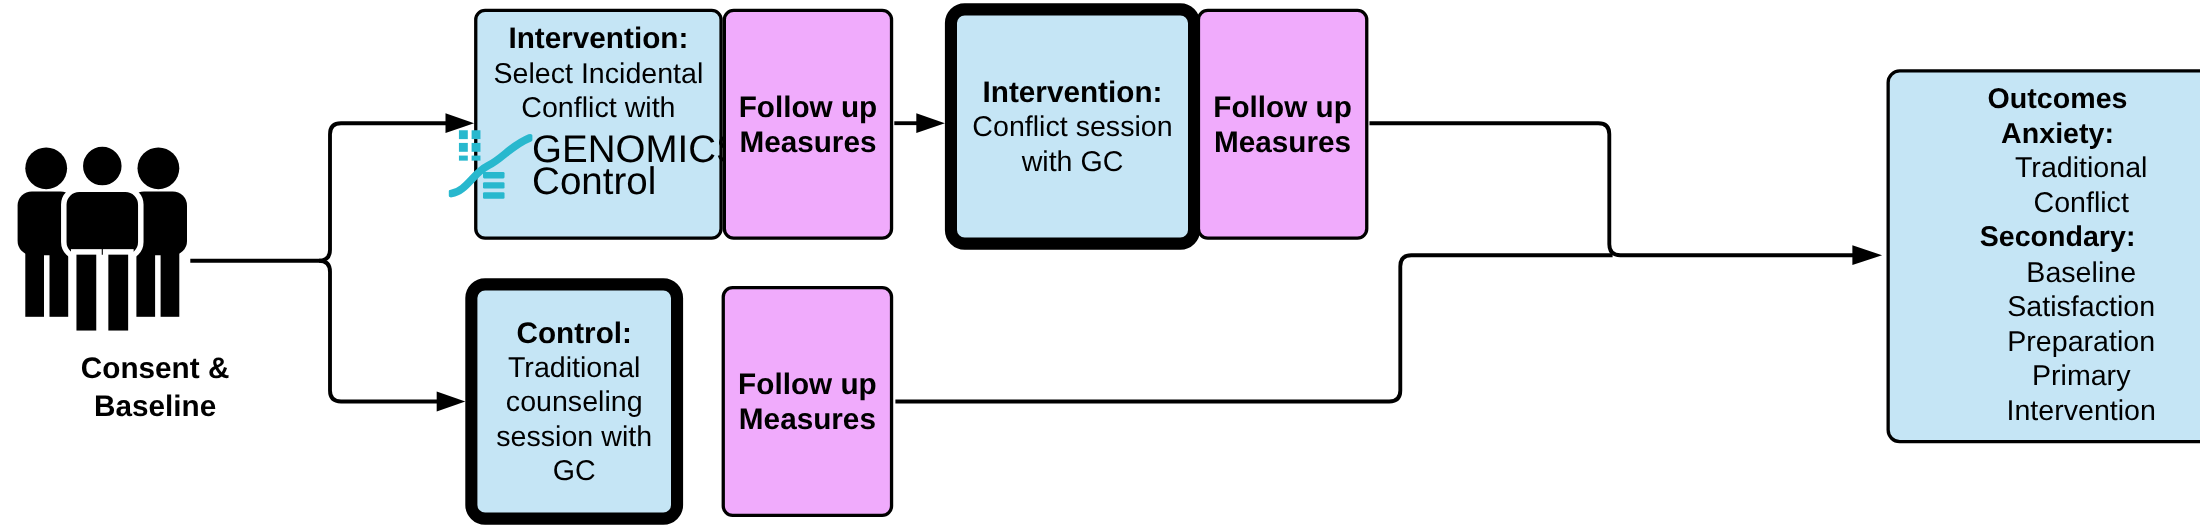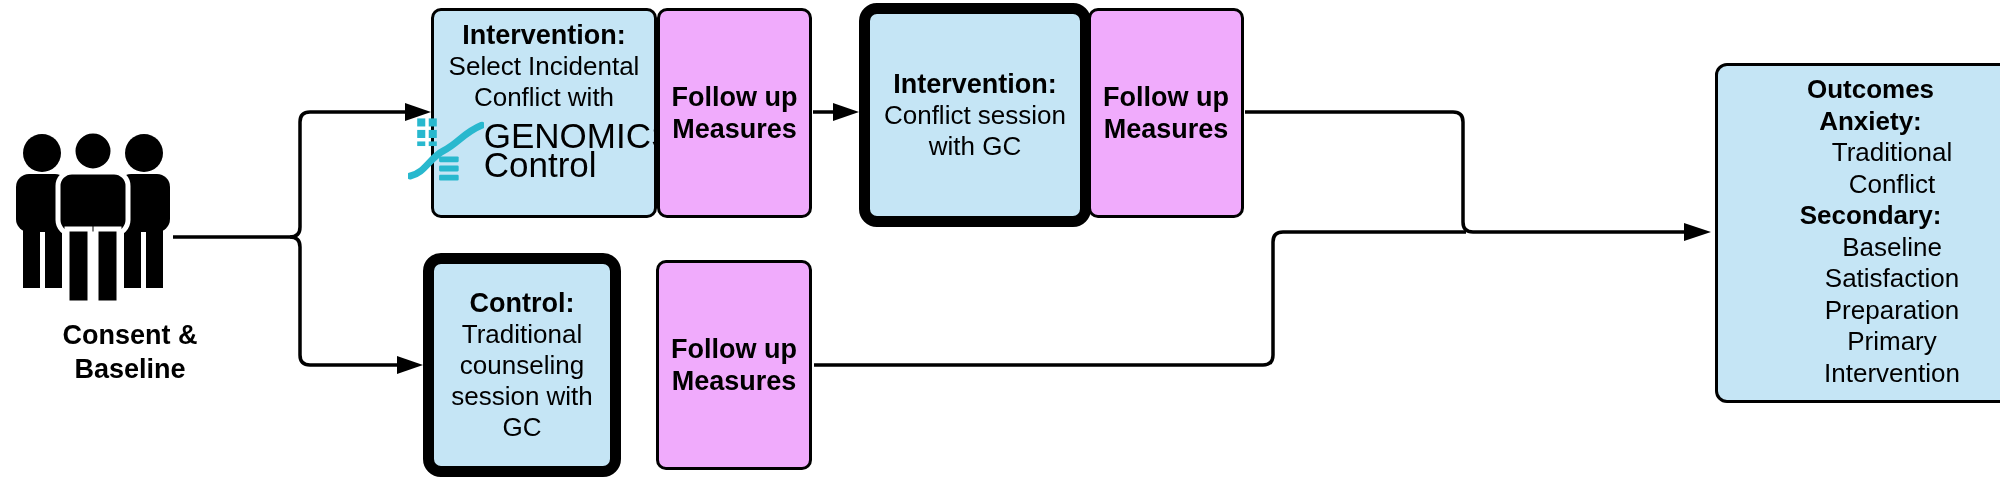--- a/index.html
+++ b/index.html
@@ -15,21 +15,21 @@
     text-align:center;font-size:26px;line-height:31px;
   }
   .box.thick{border-width:11px;border-radius:18px;}
   .box.fu{background:#f0abfc;font-weight:bold;font-size:27px;line-height:32px;}
   .box.top-align{justify-content:flex-start;padding-top:9px;}
   .bold{font-weight:bold;}
   .title-line{font-weight:bold;font-size:27px;}
   .logo-row{display:flex;align-items:center;margin-top:3px;margin-left:-6px;}
   .logo-text{color:#000000;font-weight:normal;font-size:35px;line-height:29px;text-align:left;}
   .consent-label{
-    position:absolute;left:25px;top:318px;width:210px;text-align:center;
+    position:absolute;left:36px;top:318px;width:210px;text-align:center;
     font-weight:bold;font-size:27px;line-height:34px;
   }
   .people{position:absolute;left:8px;top:126px;}
   .outcomes{
     position:absolute;left:1715px;top:63px;width:309px;height:340px;
     box-sizing:border-box;background:#C5E5F5;border:3px solid #000;border-radius:12px;
     padding:8px 10px 0 12px;font-size:26px;line-height:31.5px;text-align:center;
   }
   .o-indent{padding-left:43px;}
 </style>

